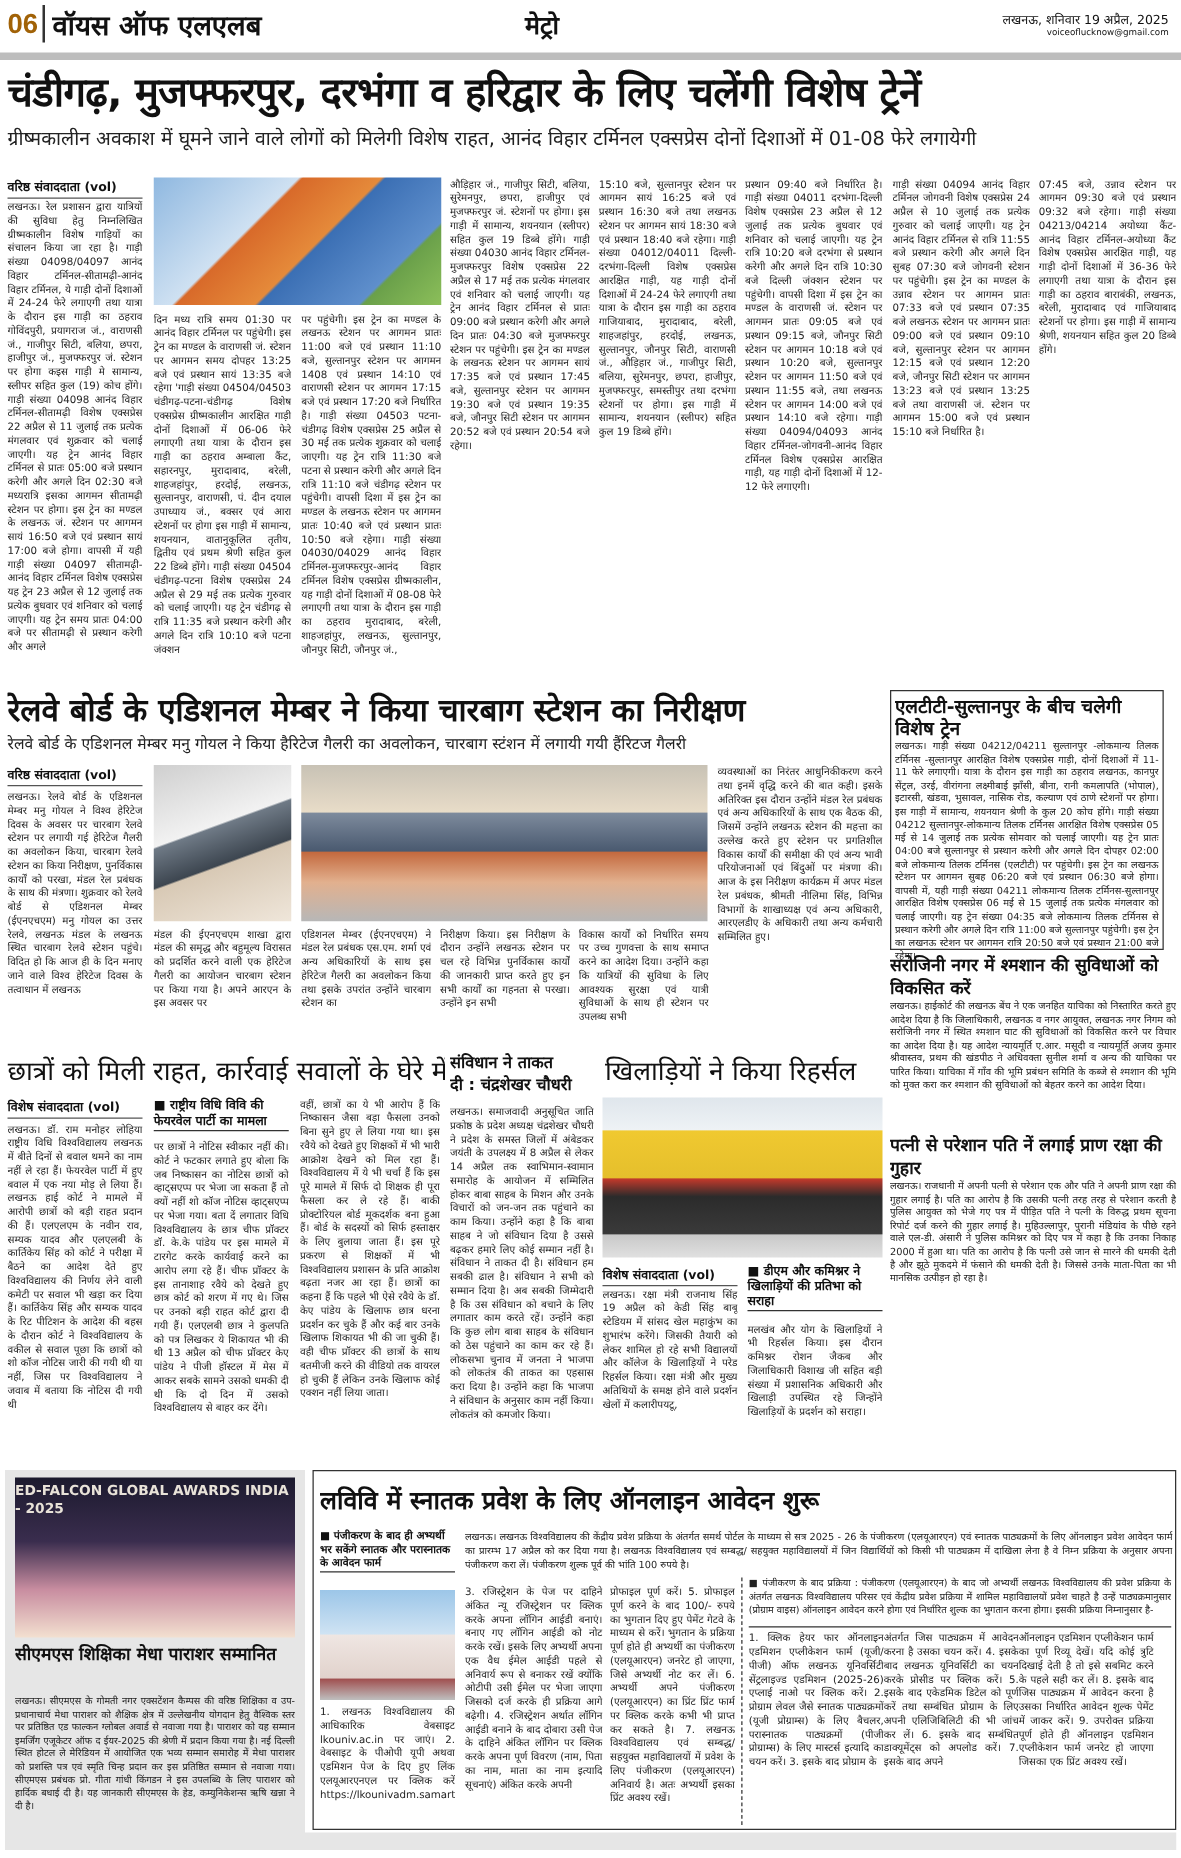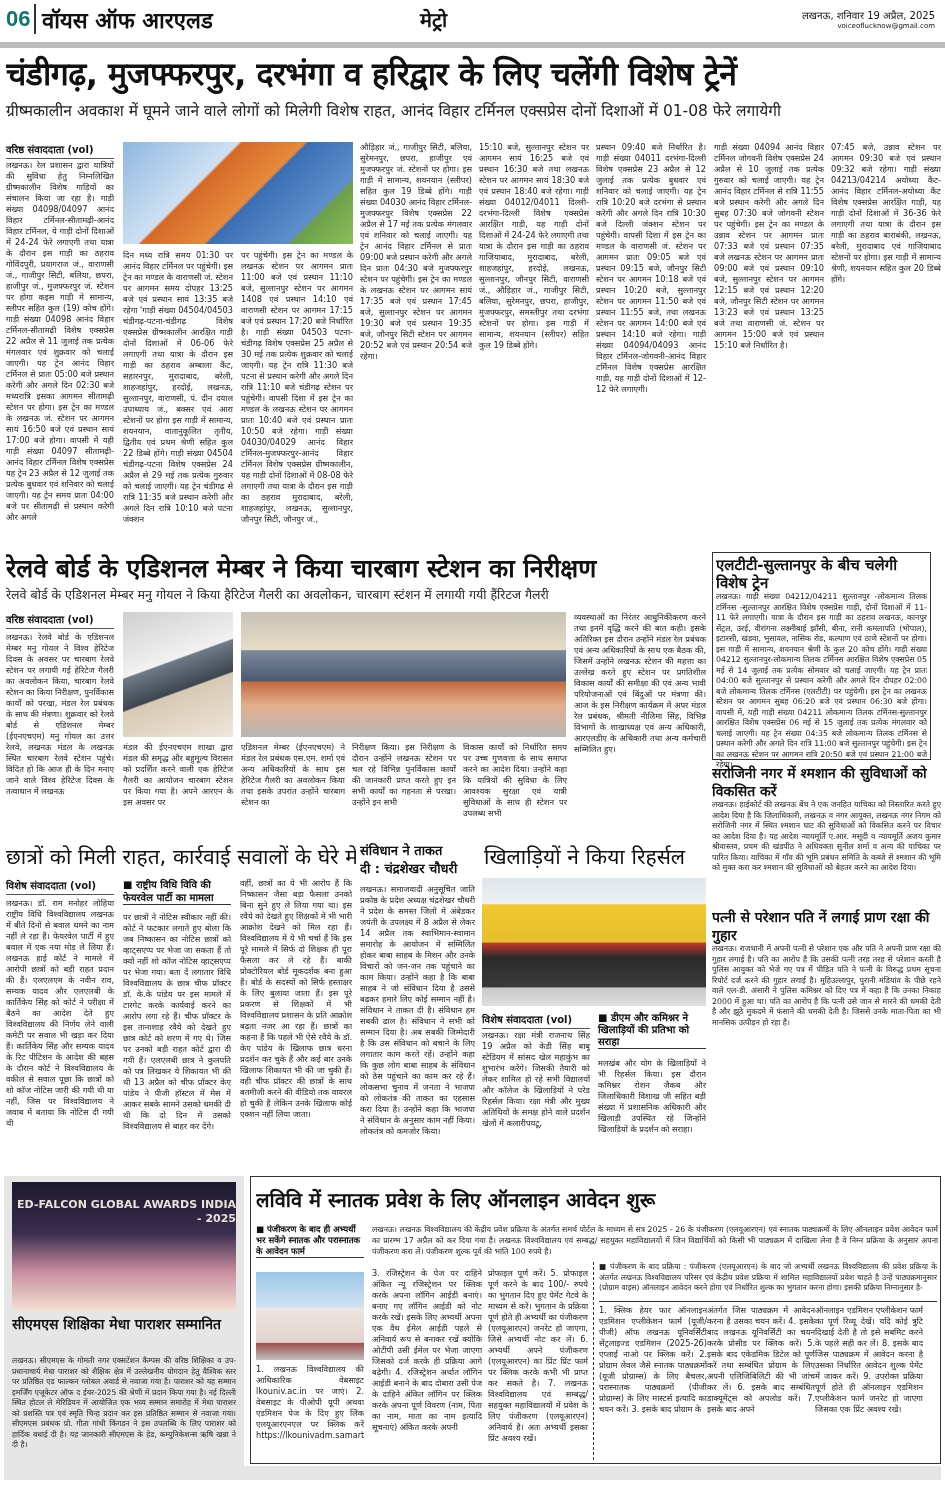--- a/index.html
+++ b/index.html
@@ -1,40 +1,40 @@
 <!DOCTYPE html>
 <html><head>
 <meta charset="utf-8">
 <style>
 *{box-sizing:border-box;margin:0;padding:0}
 body{width:945px;height:1486px;background:#fff;font-family:"DejaVu Sans",sans-serif;color:#111;overflow:hidden;position:relative}
 .abs{position:absolute}
 .masthead{left:0;top:0;width:945px;height:44px}
-.pgno{left:6px;top:6px;font:bold 22px "Liberation Sans",sans-serif;color:#0f766e}
+.pgno{left:6px;top:6px;font:bold 22px "Liberation Sans",sans-serif;color:#a16207}
 .brand{left:34px;top:4px;font:bold 22px "DejaVu Sans",sans-serif;border-left:2px solid #333;padding-left:6px}
 .section{left:420px;top:6px;font:bold 20px "DejaVu Sans",sans-serif}
 .dateline{right:10px;top:8px;font-size:10px;text-align:right}
 .email{right:10px;top:22px;font-size:7px}
 .rule{left:0;width:945px;height:6px;background:#bdbdbd}
 .h1{font-family:"DejaVu Sans",sans-serif;font-weight:bold;color:#111;white-space:nowrap;overflow:hidden}
 .sub{font-family:"DejaVu Sans",sans-serif;color:#222;white-space:nowrap;overflow:hidden}
 .byline{font-size:10px;font-weight:bold;border-bottom:1.5px solid #555;padding-bottom:2px}
 .body{font-size:8.2px;line-height:11px;text-align:justify;color:#222;overflow:hidden}
 .photo{overflow:hidden}
 .boxed{border:1.5px solid #333}
 .hsmall{font-weight:bold;font-size:15px;line-height:18px;overflow:hidden}
 .kicker{font-size:10px;font-weight:bold;line-height:13px;border-bottom:1.5px solid #333}
 .grey{background:#e6e6e6}
 </style>
 </head>
 <body>
 
 <div class="abs masthead">
   <div class="abs pgno">06</div>
-  <div class="abs brand">वॉयस ऑफ आरएलड</div>
+  <div class="abs brand">वॉयस ऑफ एलएलब</div>
   <div class="abs section">मेट्रो</div>
   <div class="abs dateline">लखनऊ, शनिवार 19 अप्रैल, 2025</div>
   <div class="abs email">voiceoflucknow@gmail.com</div>
 </div>
 <div class="abs rule" style="top:42px"></div>
 
 <div class="abs h1" style="left:6px;top:52px;width:934px;font-size:32px;line-height:44px;letter-spacing:-0.5px">चंडीगढ़, मुजफ्फरपुर, दरभंगा व हरिद्वार के लिए चलेंगी विशेष ट्रेनें</div>
 <div class="abs sub" style="left:6px;top:100px;width:934px;font-size:15.5px;line-height:22px">ग्रीष्मकालीन अवकाश में घूमने जाने वाले लोगों को मिलेगी विशेष राहत, आनंद विहार टर्मिनल एक्सप्रेस दोनों दिशाओं में 01-08 फेरे लगायेगी</div>
 
 <div class="abs byline" style="left:6px;top:142px;width:108px">वरिष्ठ संवाददाता (vol)</div>
@@ -92,21 +92,21 @@
 
 <div class="abs h1" style="left:484px;top:842px;width:222px;font-size:21px;line-height:30px;font-weight:normal">खिलाड़ियों ने किया रिहर्सल</div>
 <div class="abs photo" style="left:482px;top:878px;width:224px;height:128px;background:linear-gradient(180deg,#dfe6ec 0%,#eef2f5 20%,#f0c930 21%,#e5bf2c 50%,#c0392b 51%,#2b2b2b 62%,#3a3a3a 85%,#c9c9c9 86%,#e0e0e0 100%)"></div>
 <div class="abs byline" style="left:482px;top:1012px;width:108px">विशेष संवाददाता (vol)</div>
 <div class="abs body" style="left:482px;top:1030px;width:108px;height:140px">लखनऊ। रक्षा मंत्री राजनाथ सिंह 19 अप्रैल को केडी सिंह बाबू स्टेडियम में सांसद खेल महाकुंभ का शुभारंभ करेंगे। जिसकी तैयारी को लेकर शामिल हो रहे सभी विद्यालयों और कॉलेज के खिलाड़ियों ने परेड रिहर्सल किया। रक्षा मंत्री और मुख्य अतिथियों के समक्ष होने वाले प्रदर्शन खेलों में कलारीपयटू,</div>
 <div class="abs kicker" style="left:598px;top:1012px;width:108px;font-size:10px;line-height:12px">■ डीएम और कमिश्नर ने खिलाड़ियों की प्रतिभा को सराहा</div>
 <div class="abs body" style="left:598px;top:1058px;width:108px;height:112px">मलखंब और योग के खिलाड़ियों ने भी रिहर्सल किया। इस दौरान कमिश्नर रोशन जैकब और जिलाधिकारी विशाख जी सहित बड़ी संख्या में प्रशासनिक अधिकारी और खिलाड़ी उपस्थित रहे जिन्होंने खिलाड़ियों के प्रदर्शन को सराहा।</div>
 
 <div class="abs grey" style="left:4px;top:1176px;width:240px;height:304px"></div>
 <div class="abs photo" style="left:12px;top:1182px;width:224px;height:128px;background:linear-gradient(180deg,#1c1a2e 0%,#3a2d4e 40%,#c88da0 70%,#f3e0d0 100%)">
-  <div style="color:#e8e2d8;font-weight:bold;font-size:11px;text-align:right;padding-top:16px;line-height:14px">ED-FALCON GLOBAL AWARDS INDIA - 2025</div>
+  <div style="color:#e8e2d8;font-weight:bold;font-size:11px;text-align:left;padding-top:4px;line-height:14px">ED-FALCON GLOBAL AWARDS INDIA - 2025</div>
 </div>
 <div class="abs hsmall" style="left:12px;top:1314px;width:224px;font-size:14px;line-height:20px">सीएमएस शिक्षिका मेधा पाराशर सम्मानित</div>
 <div class="abs body" style="left:12px;top:1356px;width:224px;height:110px;font-size:7.6px;line-height:10.5px">लखनऊ। सीएमएस के गोमती नगर एक्सटेंशन कैम्पस की वरिष्ठ शिक्षिका व उप-प्रधानाचार्य मेधा पाराशर को शैक्षिक क्षेत्र में उल्लेखनीय योगदान हेतु वैश्विक स्तर पर प्रतिष्ठित एड फाल्कन ग्लोबल अवार्ड से नवाजा गया है। पाराशर को यह सम्मान इमर्जिंग एजूकेटर ऑफ द ईयर-2025 की श्रेणी में प्रदान किया गया है। नई दिल्ली स्थित होटल ले मेरिडियन में आयोजित एक भव्य सम्मान समारोह में मेधा पाराशर को प्रशस्ति पत्र एवं स्मृति चिन्ह प्रदान कर इस प्रतिष्ठित सम्मान से नवाजा गया। सीएमएस प्रबंधक प्रो. गीता गांधी किंगडन ने इस उपलब्धि के लिए पाराशर को हार्दिक बधाई दी है। यह जानकारी सीएमएस के हेड, कम्युनिकेशन्स ऋषि खन्ना ने दी है।</div>
 
 <div class="abs boxed" style="left:250px;top:1176px;width:691px;height:288px"></div>
 <div class="abs h1" style="left:256px;top:1180px;width:680px;font-size:20px;line-height:40px;font-weight:bold">लविवि में स्नातक प्रवेश के लिए ऑनलाइन आवेदन शुरू</div>
 <div class="abs kicker" style="left:256px;top:1224px;width:108px;font-size:8.5px;line-height:11px">■ पंजीकरण के बाद ही अभ्यर्थी भर सकेंगे स्नातक और परास्नातक के आवेदन फार्म</div>
 <div class="abs body" style="left:372px;top:1224px;width:566px;height:34px;font-size:7.8px;line-height:11px">लखनऊ। लखनऊ विश्वविद्यालय की केंद्रीय प्रवेश प्रक्रिया के अंतर्गत समर्थ पोर्टल के माध्यम से सत्र 2025 - 26 के पंजीकरण (एलयूआरएन) एवं स्नातक पाठ्यक्रमों के लिए ऑनलाइन प्रवेश आवेदन फार्म का प्रारम्भ 17 अप्रैल को कर दिया गया है। लखनऊ विश्वविद्यालय एवं सम्बद्ध/ सहयुक्त महाविद्यालयों में जिन विद्यार्थियों को किसी भी पाठ्यक्रम में दाखिला लेना है वे निम्न प्रक्रिया के अनुसार अपना पंजीकरण करा लें। पंजीकरण शुल्क पूर्व की भांति 100 रुपये है।</div>
 <div class="abs photo" style="left:256px;top:1272px;width:108px;height:88px;background:linear-gradient(180deg,#9cc6e8 0%,#cfe3f3 40%,#efe6e2 41%,#e1d2cc 80%,#a05050 81%,#bfbfbf 100%)"></div>
 <div class="abs body" style="left:256px;top:1364px;width:108px;height:95px">1. लखनऊ विश्वविद्यालय की आधिकारिक वेबसाइट lkouniv.ac.in पर जाएं। 2. वेबसाइट के पीओपी यूपी अथवा एडमिशन पेज के दिए हुए लिंक एलयूआरएनएल पर क्लिक करें https://lkounivadm.samarth.edu.in</div>

